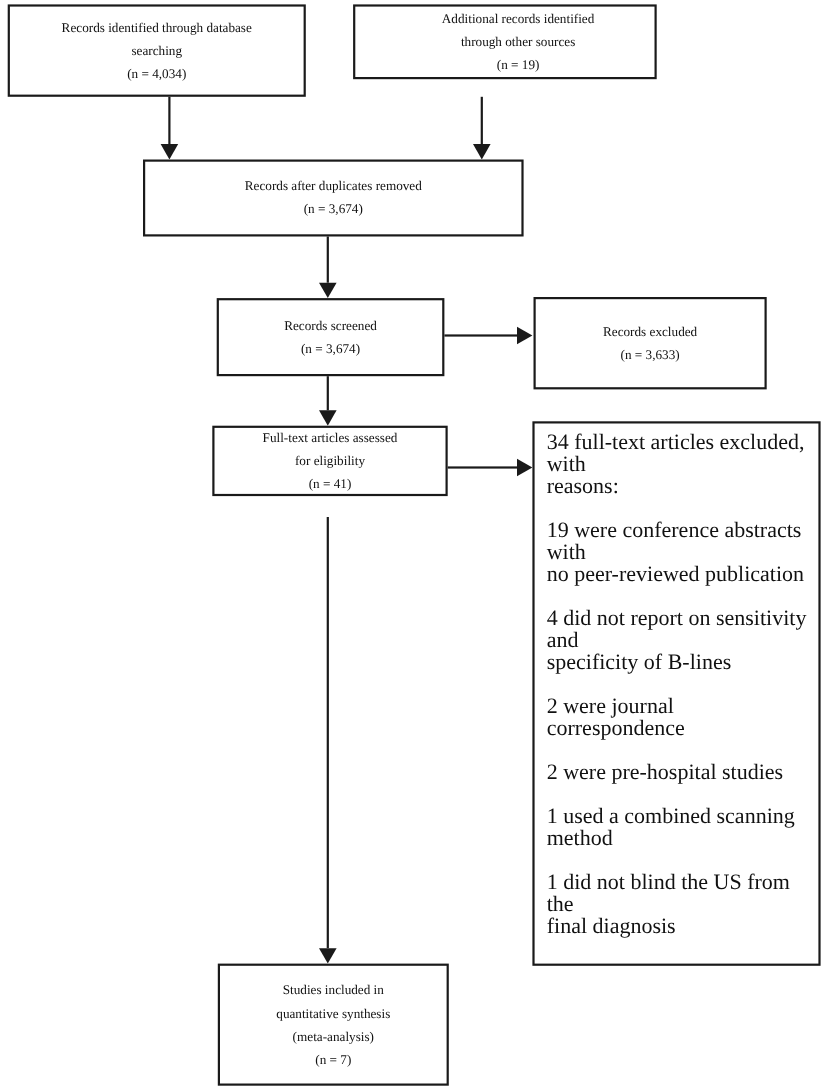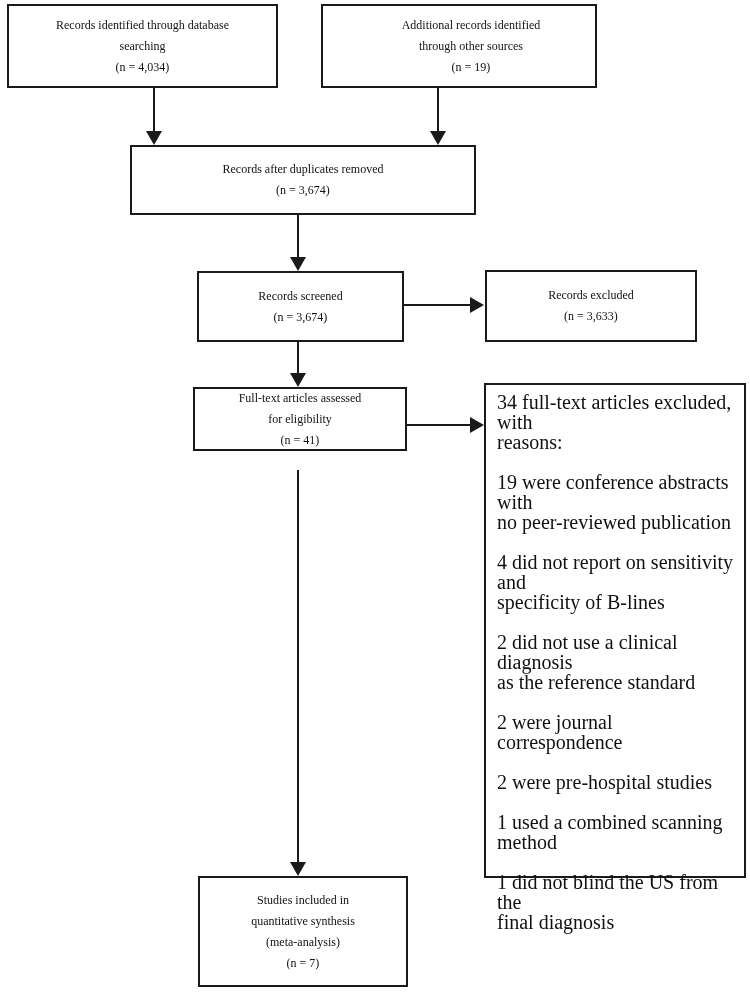--- a/index.html
+++ b/index.html
@@ -62,21 +62,21 @@
 <body>
 
 <div class="canvas">
 
   <div class="box" style="left:7px; top:4px; width:271px; height:84px;">
     <div class="box-text">Records identified through database
 searching
 (n = 4,034)</div>
   </div>
 
-  <div class="box" style="left:321px; top:4px; width:276px; height:84px;padding-left:24px;">
+  <div class="box" style="left:321px; top:4px; width:276px; height:68px;padding-left:24px;">
     <div class="box-text">Additional records identified
 through other sources
 (n = 19)</div>
   </div>
 
   <div class="vline" style="left:153px; top:88px; width:2px; height:43px;"></div>
   <div class="arrow-down" style="left:146px; top:131px;"></div>
 
   <div class="vline" style="left:437px; top:88px; width:2px; height:43px;"></div>
   <div class="arrow-down" style="left:430px; top:131px;"></div>
@@ -90,21 +90,21 @@
   <div class="arrow-down" style="left:290px; top:257px;"></div>
 
   <div class="box" style="left:197px; top:271px; width:207px; height:71px;">
     <div class="box-text">Records screened
 (n = 3,674)</div>
   </div>
 
   <div class="hline" style="left:404px; top:304px; width:66px; height:2px;"></div>
   <div class="arrow-right" style="left:470px; top:297px;"></div>
 
-  <div class="box" style="left:485px; top:270px; width:212px; height:72px;">
+  <div class="box" style="left:485px; top:270px; width:212px; height:84px;">
     <div class="box-text">Records excluded
 (n = 3,633)</div>
   </div>
 
   <div class="vline" style="left:297px; top:342px; width:2px; height:31px;"></div>
   <div class="arrow-down" style="left:290px; top:373px;"></div>
 
   <div class="box" style="left:193px; top:387px; width:214px; height:64px;">
     <div class="box-text">Full-text articles assessed
 for eligibility
@@ -114,22 +114,20 @@
   <div class="hline" style="left:407px; top:424px; width:63px; height:2px;"></div>
   <div class="arrow-right" style="left:470px; top:417px;"></div>
 
   <div class="box reasons-box" style="left:484px; top:383px; width:262px; height:495px;">
     <p>34 full-text articles excluded, with
 reasons:</p>
     <p>19 were conference abstracts with
 no peer-reviewed publication</p>
     <p>4 did not report on sensitivity and
 specificity of B-lines</p>
-    <p>2 did not use a clinical diagnosis
-as the reference standard</p>
     <p>2 were journal correspondence</p>
     <p>2 were pre-hospital studies</p>
     <p>1 used a combined scanning
 method</p>
     <p>1 did not blind the US from the
 final diagnosis</p>
   </div>
 
   <div class="vline" style="left:297px; top:470px; width:2px; height:392px;"></div>
   <div class="arrow-down" style="left:290px; top:862px;"></div>

